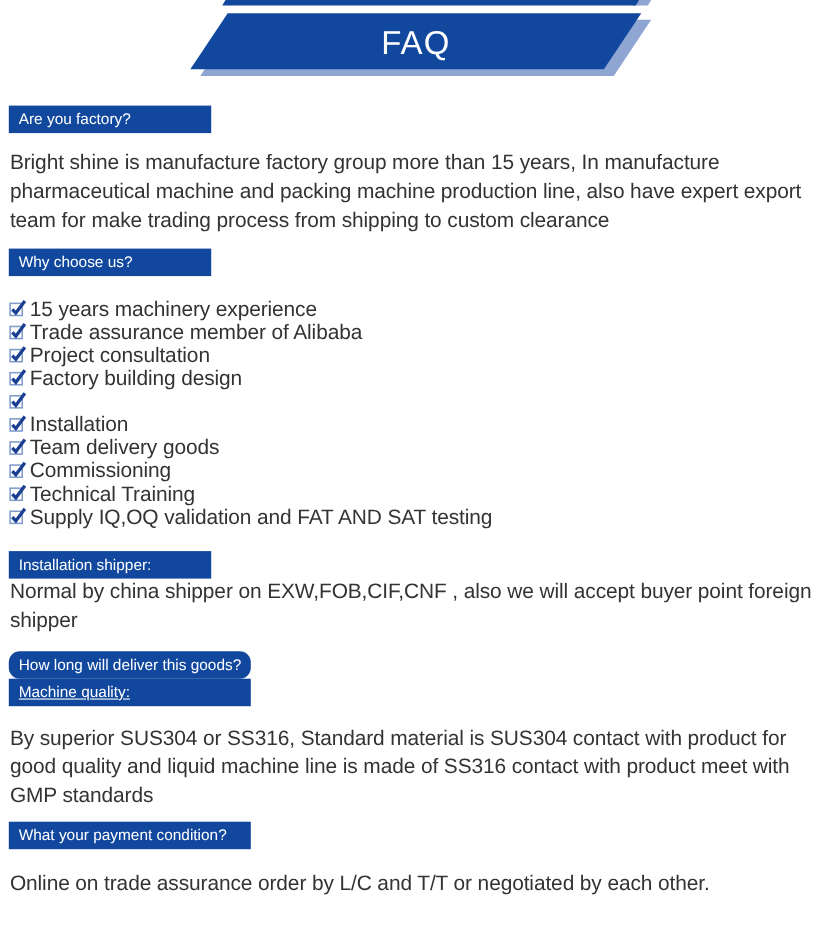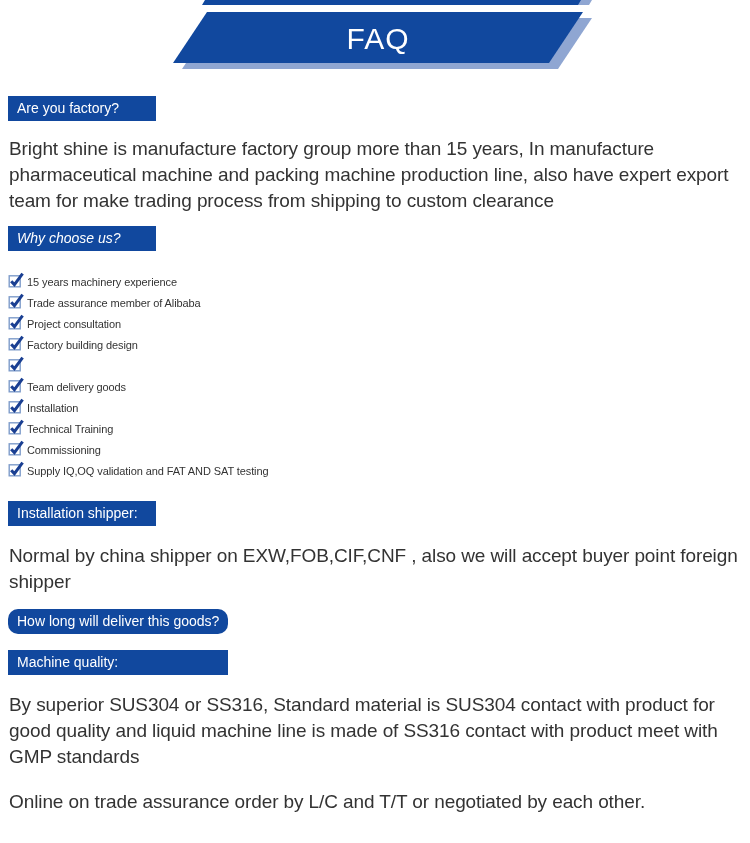--- a/index.html
+++ b/index.html
@@ -31,61 +31,61 @@
     background:var(--blue);
     color:#ffffff;
     font-size:14px;
     font-weight:normal;
     height:25px;
     line-height:25px;
     padding-left:9px;
     white-space:nowrap;
     overflow:hidden;
   }
-  .w1{width:148px;}
+  .w1{width:184px;}
   .w2{width:220px;}
   .body{
     margin-left:9px;
     margin-right:4px;
     color:var(--text);
     font-size:19px;
     line-height:26px;
     letter-spacing:-0.1px;
   }
   .checklist{
     list-style:none;
     margin-left:8px;
   }
   .check-item{
     display:flex;
     align-items:center;
     height:21px;
-    font-size:11px;
+    font-size:19px;
     color:var(--text);
     letter-spacing:-0.1px;
   }
   .check-icon{
     width:16px;height:16px;
     margin-right:3px;
     margin-top:-3px;
     flex:0 0 auto;
     overflow:visible;
   }
   .check-icon rect{fill:#ffffff;stroke:var(--check-border);stroke-width:1.4px;}
   .check-icon path{fill:none;stroke:var(--check-navy);stroke-width:3px;}
   
   .m-factory{margin-top:24px;}
   .m-p-factory{margin-top:15px;}
-  .m-why{margin-top:12px;font-style:italic;}
+  .m-why{margin-top:12px;}
   .m-list{margin-top:20px;}
   .m-shipper{margin-top:20px;}
-  .m-p-shipper{margin-top:17px;}
+  .m-p-shipper{}
   .m-delivery{margin-top:14px;border-radius:10px;}
   .m-p-delivery{margin-top:18px;}
-  .m-quality{margin-top:16px;}
+  .m-quality{text-decoration:underline;}
   .m-p-quality{margin-top:17px;}
   .m-payment{margin-top:10px;}
   .m-p-payment{margin-top:19px;}
 </style>
 </head>
 <body>
 
 <div class="page">
 
   <svg class="banner" viewBox="0 0 750 72" aria-hidden="true">
@@ -133,55 +133,56 @@
       <svg class="check-icon" viewBox="0 0 16 16">
           <rect x="1.2" y="3.8" width="11" height="11"></rect>
           <path d="M3.2 9.2 L6.4 12.6 L14.6 1.6"></path>
         </svg>
     </li>
     <li class="check-item">
       <svg class="check-icon" viewBox="0 0 16 16">
           <rect x="1.2" y="3.8" width="11" height="11"></rect>
           <path d="M3.2 9.2 L6.4 12.6 L14.6 1.6"></path>
         </svg>
+      <span class="check-label">Installation</span>
+    </li>
+    <li class="check-item">
+      <svg class="check-icon" viewBox="0 0 16 16">
+          <rect x="1.2" y="3.8" width="11" height="11"></rect>
+          <path d="M3.2 9.2 L6.4 12.6 L14.6 1.6"></path>
+        </svg>
       <span class="check-label">Team delivery goods</span>
     </li>
     <li class="check-item">
       <svg class="check-icon" viewBox="0 0 16 16">
           <rect x="1.2" y="3.8" width="11" height="11"></rect>
           <path d="M3.2 9.2 L6.4 12.6 L14.6 1.6"></path>
         </svg>
-      <span class="check-label">Installation</span>
+      <span class="check-label">Commissioning</span>
     </li>
     <li class="check-item">
       <svg class="check-icon" viewBox="0 0 16 16">
           <rect x="1.2" y="3.8" width="11" height="11"></rect>
           <path d="M3.2 9.2 L6.4 12.6 L14.6 1.6"></path>
         </svg>
       <span class="check-label">Technical Training</span>
-    </li>
-    <li class="check-item">
-      <svg class="check-icon" viewBox="0 0 16 16">
-          <rect x="1.2" y="3.8" width="11" height="11"></rect>
-          <path d="M3.2 9.2 L6.4 12.6 L14.6 1.6"></path>
-        </svg>
-      <span class="check-label">Commissioning</span>
     </li>
     <li class="check-item">
       <svg class="check-icon" viewBox="0 0 16 16">
           <rect x="1.2" y="3.8" width="11" height="11"></rect>
           <path d="M3.2 9.2 L6.4 12.6 L14.6 1.6"></path>
         </svg>
       <span class="check-label">Supply IQ,OQ validation and FAT AND SAT testing</span>
     </li>
   </ul>
 
   <h2 class="head w1 m-shipper">Installation shipper:</h2>
   <p class="body m-p-shipper">Normal by china shipper on EXW,FOB,CIF,CNF , also we will accept buyer point foreign shipper</p>
 
   <h2 class="head w2 m-delivery">How long will deliver this goods?</h2>
 
   <h2 class="head w2 m-quality">Machine quality:</h2>
   <p class="body m-p-quality">By superior SUS304 or SS316, Standard material is SUS304 contact with product for good quality and liquid machine line is made of SS316 contact with product meet with GMP standards</p>
 
+  <h2 class="head w2 m-payment">What your payment condition?</h2>
   <p class="body m-p-payment">Online on trade assurance order by L/C and T/T or negotiated by each other.</p>
 
 </div>
 
 </body></html>

